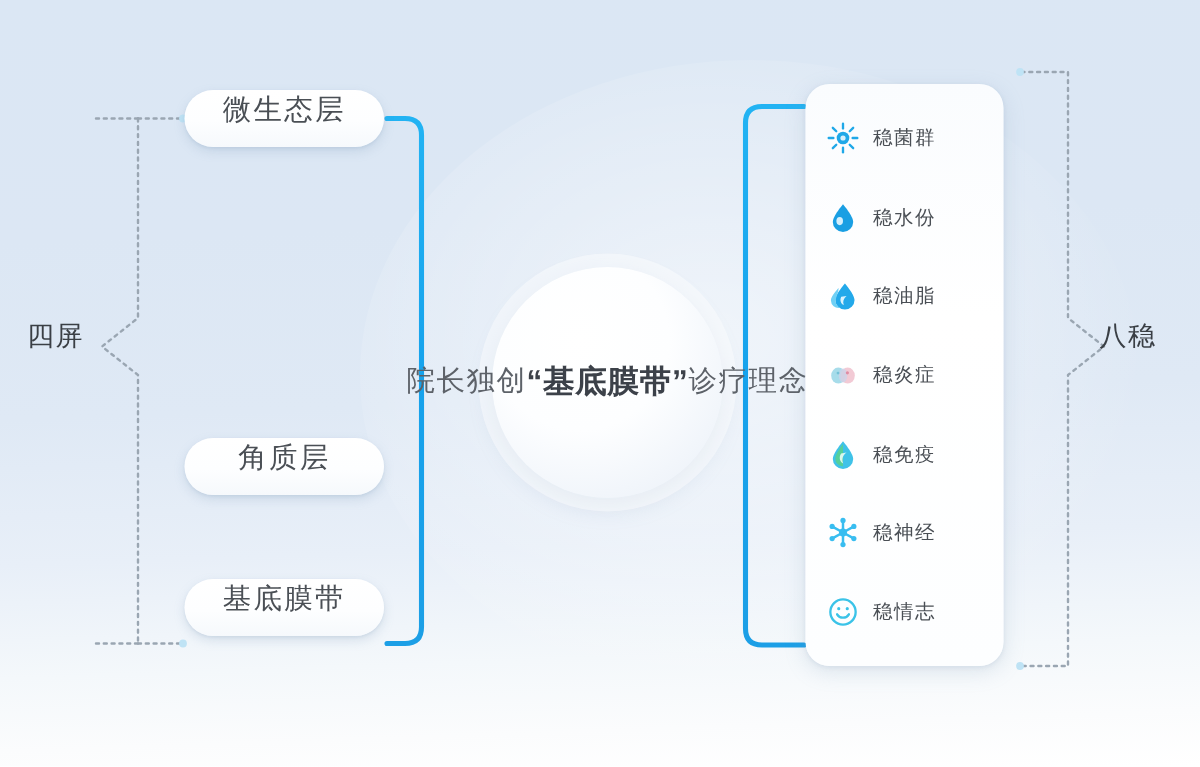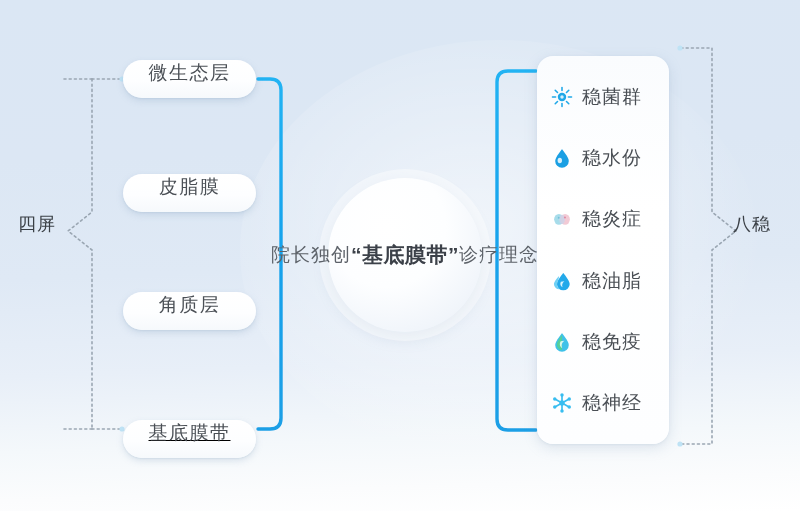--- a/index.html
+++ b/index.html
@@ -77,21 +77,21 @@
     justify-content: center;
   }
   .pill-text {
     font-size: 19px;
     color: #4a4f55;
     letter-spacing: 1.5px;
   }
   #pill-0 { top: 60px; }
   #pill-1 { top: 174px; }
   #pill-2 { top: 292px; }
-  #pill-3 { top: 420px; text-decoration: underline; }
+  #pill-3 { top: 386px; }
 
   
   #core {
     position: absolute;
     left: 328px;
     top: 178px;
     width: 154px;
     height: 154px;
     border-radius: 50%;
     background: radial-gradient(circle at 38% 32%,
@@ -145,21 +145,21 @@
     width: 24px;
     height: 24px;
     flex: 0 0 24px;
     display: flex;
     align-items: center;
     justify-content: center;
     margin-right: 8px;
   }
   .wen-icon svg { display: block; }
   .wen-text {
-    font-size: 19px;
+    font-size: 13px;
     color: #4a4f55;
     letter-spacing: 1px;
     white-space: nowrap;
     font-family: Liberation Serif, serif;
   }
 </style>
 </head>
 <body>
 
 <div id="stage">
@@ -200,23 +200,20 @@
       <path d="M 681,48 L 712,48 L 712,212 L 736,231 L 712,250 L 712,444 L 681,444" fill="none" stroke="#9aa6b2" stroke-width="1.6" stroke-dasharray="2 3.2" stroke-linecap="round" stroke-linejoin="round"></path>
       <circle cx="680" cy="48" r="2.6" fill="#bfe3f5"></circle>
       <circle cx="680" cy="444" r="2.6" fill="#bfe3f5"></circle>
     </g>
   </svg>
 
   <div class="side-label" id="label-siping">四屏</div>
 
   <div class="pill" id="pill-0">
     <span class="pill-text">微生态层</span>
-  </div>
-  <div class="pill" id="pill-1">
-    <span class="pill-text">皮脂膜</span>
   </div>
   <div class="pill" id="pill-2">
     <span class="pill-text">角质层</span>
   </div>
   <div class="pill" id="pill-3">
     <span class="pill-text">基底膜带</span>
   </div>
 
   <div id="core">
     <div class="core-line">院长独创</div>
@@ -252,39 +249,39 @@
           <path d="M12 2.4 C12 2.4 4.6 11 4.6 15.2 A7.4 7.4 0 0 0 19.4 15.2 C19.4 11 12 2.4 12 2.4 Z" fill="#1a9fe3"></path>
           <ellipse cx="9.6" cy="14.6" rx="2.4" ry="3" fill="#eaf7fe" opacity="0.9"></ellipse>
         </svg>
       </span>
       <span class="wen-text">稳水份</span>
     </div>
 
     <div class="wen-item">
       <span class="wen-icon">
         <svg width="22" height="22" viewBox="0 0 24 24">
+          <path d="M13.4 3.2 C13.4 3.2 6.4 11.2 6.4 15.2 A7 7 0 0 0 20.4 15.2 C20.4 11.2 13.4 3.2 13.4 3.2 Z" fill="#23a9ea"></path>
+          <path d="M8.8 6.6 C8.8 6.6 3.2 12.4 3.2 15.6 A5.6 5.6 0 0 0 9.6 21 C6.8 19 6.2 16.2 7.1 13.4 C7.7 11.5 8.8 9 8.8 6.6 Z" fill="#6fd0f5"></path>
+          <path d="M14.6 12.4 C12.4 14.2 11.6 16.6 12.6 18.9 C10.3 18 9.5 15.2 10.7 12.9 Z" fill="#e9f8fe" opacity="0.92"></path>
+        </svg>
+      </span>
+      <span class="wen-text">稳油脂</span>
+    </div>
+
+    <div class="wen-item">
+      <span class="wen-icon">
+        <svg width="22" height="22" viewBox="0 0 24 24">
           <ellipse cx="8.6" cy="12.4" rx="5.2" ry="5.8" fill="#9fd9e8" opacity="0.92"></ellipse>
           <ellipse cx="15.4" cy="12.4" rx="5.2" ry="5.8" fill="#f0c3cf" opacity="0.88"></ellipse>
           <ellipse cx="12" cy="12.4" rx="3.1" ry="5.1" fill="#cdd3e8" opacity="0.8"></ellipse>
           <circle cx="15.2" cy="10.4" r="1.15" fill="#e08ca4"></circle>
           <circle cx="8.4" cy="10.6" r="1.05" fill="#74c2d8"></circle>
         </svg>
       </span>
       <span class="wen-text">稳炎症</span>
-    </div>
-
-    <div class="wen-item">
-      <span class="wen-icon">
-        <svg width="22" height="22" viewBox="0 0 24 24">
-          <path d="M13.4 3.2 C13.4 3.2 6.4 11.2 6.4 15.2 A7 7 0 0 0 20.4 15.2 C20.4 11.2 13.4 3.2 13.4 3.2 Z" fill="#23a9ea"></path>
-          <path d="M8.8 6.6 C8.8 6.6 3.2 12.4 3.2 15.6 A5.6 5.6 0 0 0 9.6 21 C6.8 19 6.2 16.2 7.1 13.4 C7.7 11.5 8.8 9 8.8 6.6 Z" fill="#6fd0f5"></path>
-          <path d="M14.6 12.4 C12.4 14.2 11.6 16.6 12.6 18.9 C10.3 18 9.5 15.2 10.7 12.9 Z" fill="#e9f8fe" opacity="0.92"></path>
-        </svg>
-      </span>
-      <span class="wen-text">稳油脂</span>
     </div>
 
 
     <div class="wen-item">
       <span class="wen-icon">
         <svg width="22" height="22" viewBox="0 0 24 24">
           <path d="M12 2.4 C12 2.4 4.6 11 4.6 15.2 A7.4 7.4 0 0 0 19.4 15.2 C19.4 11 12 2.4 12 2.4 Z" fill="#3fc2e8"></path>
           <path d="M12 4.4 C12 4.4 6.4 11.4 6.4 15 A5.6 5.6 0 0 0 12 20.6 Z" fill="#55cf9a"></path>
           <path d="M14.6 10.6 C11.8 12.6 10.9 15.6 12.2 18.6 C9.5 17.2 8.9 13.8 10.6 11.2 Z" fill="#e8fbf4" opacity="0.9"></path>
         </svg>
@@ -308,18 +305,29 @@
           <circle cx="12" cy="20.8" r="1.9" fill="#38bdf0"></circle>
           <circle cx="4.1" cy="7.6" r="1.9" fill="#38bdf0"></circle>
           <circle cx="19.9" cy="7.6" r="1.9" fill="#38bdf0"></circle>
           <circle cx="4.1" cy="16.4" r="1.9" fill="#38bdf0"></circle>
           <circle cx="19.9" cy="16.4" r="1.9" fill="#38bdf0"></circle>
         </svg>
       </span>
       <span class="wen-text">稳神经</span>
     </div>
 
+    <div class="wen-item">
+      <span class="wen-icon">
+        <svg width="22" height="22" viewBox="0 0 24 24">
+          <circle cx="12" cy="12" r="9.2" fill="none" stroke="#3bc3e8" stroke-width="1.7"></circle>
+          <circle cx="8.9" cy="9.6" r="1.15" fill="#3bc3e8"></circle>
+          <circle cx="15.1" cy="9.6" r="1.15" fill="#3bc3e8"></circle>
+          <path d="M7.7 13.7 A5 5 0 0 0 16.3 13.7" fill="none" stroke="#3bc3e8" stroke-width="1.7" stroke-linecap="round"></path>
+        </svg>
+      </span>
+      <span class="wen-text">稳情志</span>
+    </div>
 
   </div>
 
   <div class="side-label" id="label-bawen">八稳</div>
 
 </div>
 
 </body></html>

